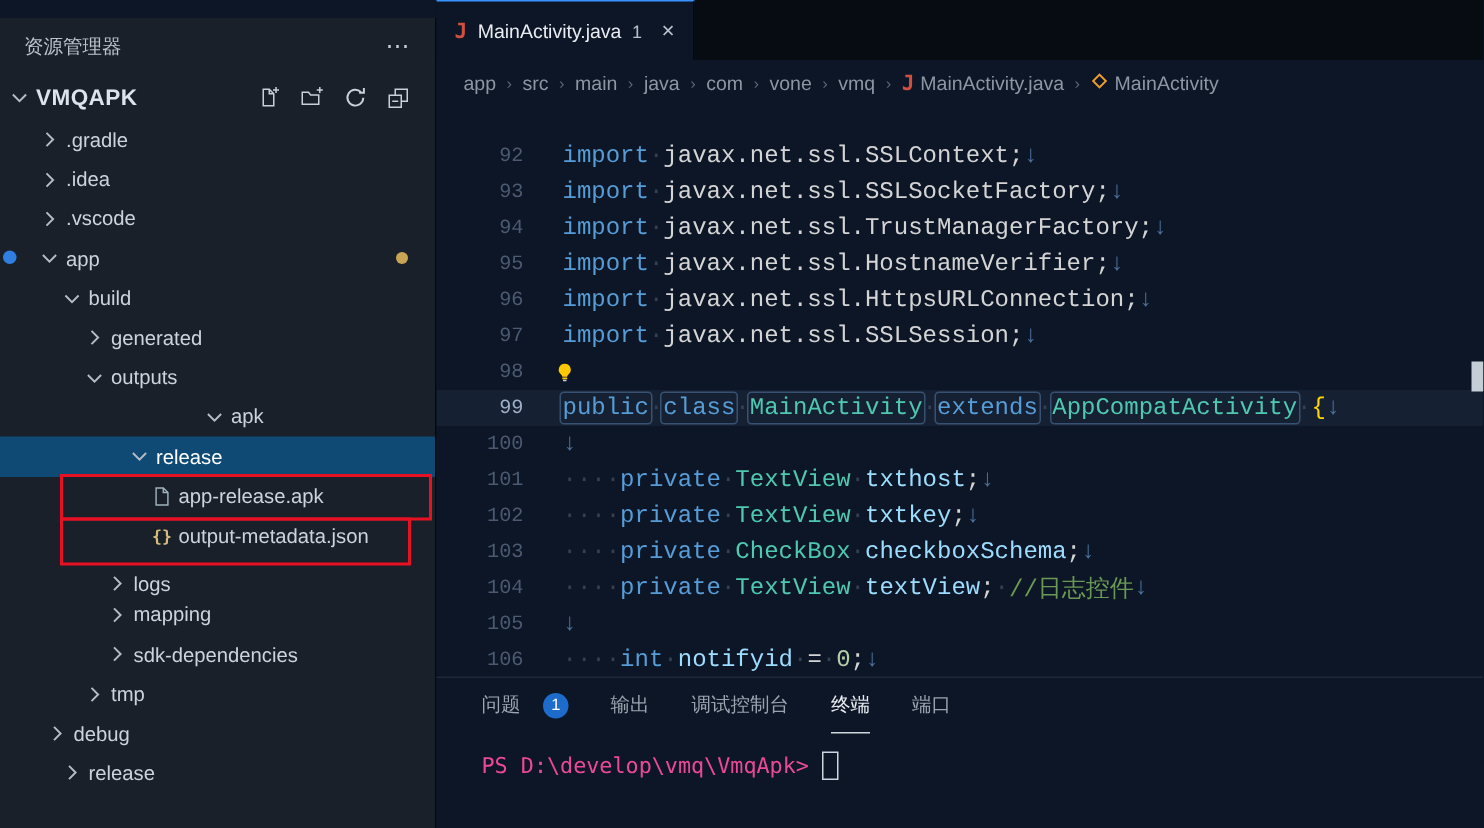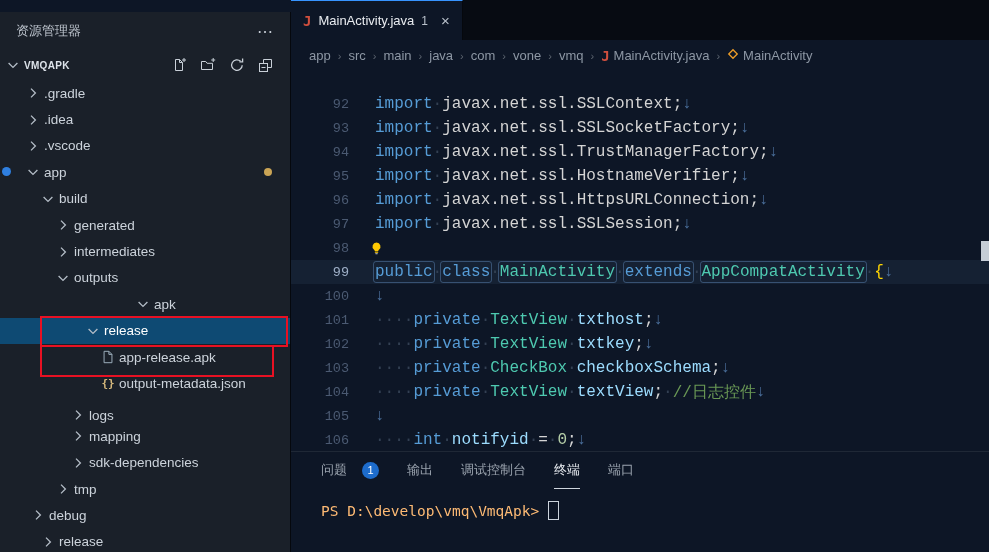--- a/index.html
+++ b/index.html
@@ -7,21 +7,21 @@
     width:989px;height:552px;overflow:hidden;position:relative;
     background:#0d1626;color:#d4d4d4;
     font-family:"Liberation Sans",sans-serif;
     -webkit-font-smoothing:antialiased;
   }
   
   .sidebar{position:absolute;left:0;top:12px;width:290px;height:552px;background:#1a2029;border-right:1px solid #05080d;}
   .sb-header{height:38px;display:flex;align-items:center;padding:0 16px;color:#bcc3cc;font-size:13px;}
   .sb-more{margin-left:auto;color:#c3cad2;font-size:16px;cursor:pointer;letter-spacing:1px;}
   .section-row{height:30px;display:flex;align-items:center;padding-left:4px;color:#dde3ea;}
-  .sec-name{font-weight:700;font-size:10px;letter-spacing:.3px;margin-left:2px;}
+  .sec-name{font-weight:700;font-size:15px;letter-spacing:.3px;margin-left:2px;}
   .sb-actions{margin-left:auto;display:flex;gap:13px;padding-right:16px;color:#c9d0d8;}
   .sb-icon{width:16px;height:16px;cursor:pointer;display:inline-flex;}
   .twisty{width:18px;height:16px;display:inline-flex;align-items:center;justify-content:center;color:#b4bdc7;flex-shrink:0;}
   .twisty.exp svg{transform:rotate(90deg);}
   .tree{position:relative;}
   .tree-row{height:26.4px;display:flex;align-items:center;font-size:13.5px;color:#ccd3db;cursor:pointer;white-space:nowrap;}
   .tree-row.sel{background:#0e4a73;color:#ffffff;}
   .tree-label{margin-left:2px;}
   .file-ico{width:18px;display:inline-flex;justify-content:center;flex-shrink:0;}
   .json-ico{color:#d7ba7d;font-family:"DejaVu Sans Mono",monospace;font-size:11px;font-weight:700;}
@@ -58,21 +58,21 @@
   .tk-nl{color:#4a6f9b;}
   .tk-brk{color:#ffd602;}
   .boxed{outline:1px solid rgba(97,140,190,.45);outline-offset:1px;border-radius:1px;}
   .ruler-mark{position:absolute;right:0;top:241px;width:8px;height:20px;background:#d9e1ea;opacity:.9;z-index:6;}
   
   .panel{height:100px;border-top:1px solid #1f2836;display:flex;flex-direction:column;flex-shrink:0;}
   .panel-tabs{height:37px;display:flex;align-items:center;gap:28px;padding-left:30px;font-size:13px;color:#9aa3ae;flex-shrink:0;}
   .ptab{display:flex;align-items:center;gap:15px;height:100%;cursor:pointer;box-sizing:border-box;border-bottom:1px solid transparent;}
   .ptab.active{color:#e8ecf1;border-bottom:1px solid #cfd6de;}
   .pbadge{min-width:17px;height:17px;border-radius:50%;background:#1d6ccc;color:#fff;font-size:11px;display:inline-flex;align-items:center;justify-content:center;}
-  .terminal{padding:12px 0 0 30px;font-family:"DejaVu Sans Mono",monospace;font-size:14.5px;color:#fdba74;display:flex;align-items:center;}
+  .terminal{padding:12px 0 0 30px;font-family:"DejaVu Sans Mono",monospace;font-size:14.5px;color:#ec4899;display:flex;align-items:center;}
   .cursor{display:inline-block;width:9px;height:17px;border:1px solid #ccd4dd;margin-left:9px;}
 </style>
 </head>
 <body>
 
 <div class="sidebar">
   <div class="sb-header">
     <span>资源管理器</span>
     <span class="sb-more">⋯</span>
   </div>
@@ -154,28 +154,20 @@
         </span>
         <span class="tree-label">build</span>
       </div>
       <div class="tree-row" style="padding-left: 54px;">
         <span class="twisty">
           <svg width="16" height="16" viewBox="0 0 16 16">
             <path d="M6 3.6 10.4 8 6 12.4" fill="none" stroke="currentColor" stroke-width="1.3"></path>
           </svg>
         </span>
         <span class="tree-label">generated</span>
-      </div>
-      <div class="tree-row" style="padding-left: 54px;">
-        <span class="twisty">
-          <svg width="16" height="16" viewBox="0 0 16 16">
-            <path d="M6 3.6 10.4 8 6 12.4" fill="none" stroke="currentColor" stroke-width="1.3"></path>
-          </svg>
-        </span>
-        <span class="tree-label">intermediates</span>
       </div>
       <div class="tree-row" style="padding-left: 54px;">
         <span class="twisty exp">
           <svg width="16" height="16" viewBox="0 0 16 16">
             <path d="M6 3.6 10.4 8 6 12.4" fill="none" stroke="currentColor" stroke-width="1.3"></path>
           </svg>
         </span>
         <span class="tree-label">outputs</span>
       </div>
       <div class="tree-row" style="padding-left: 98px; margin-left: 36px;">

